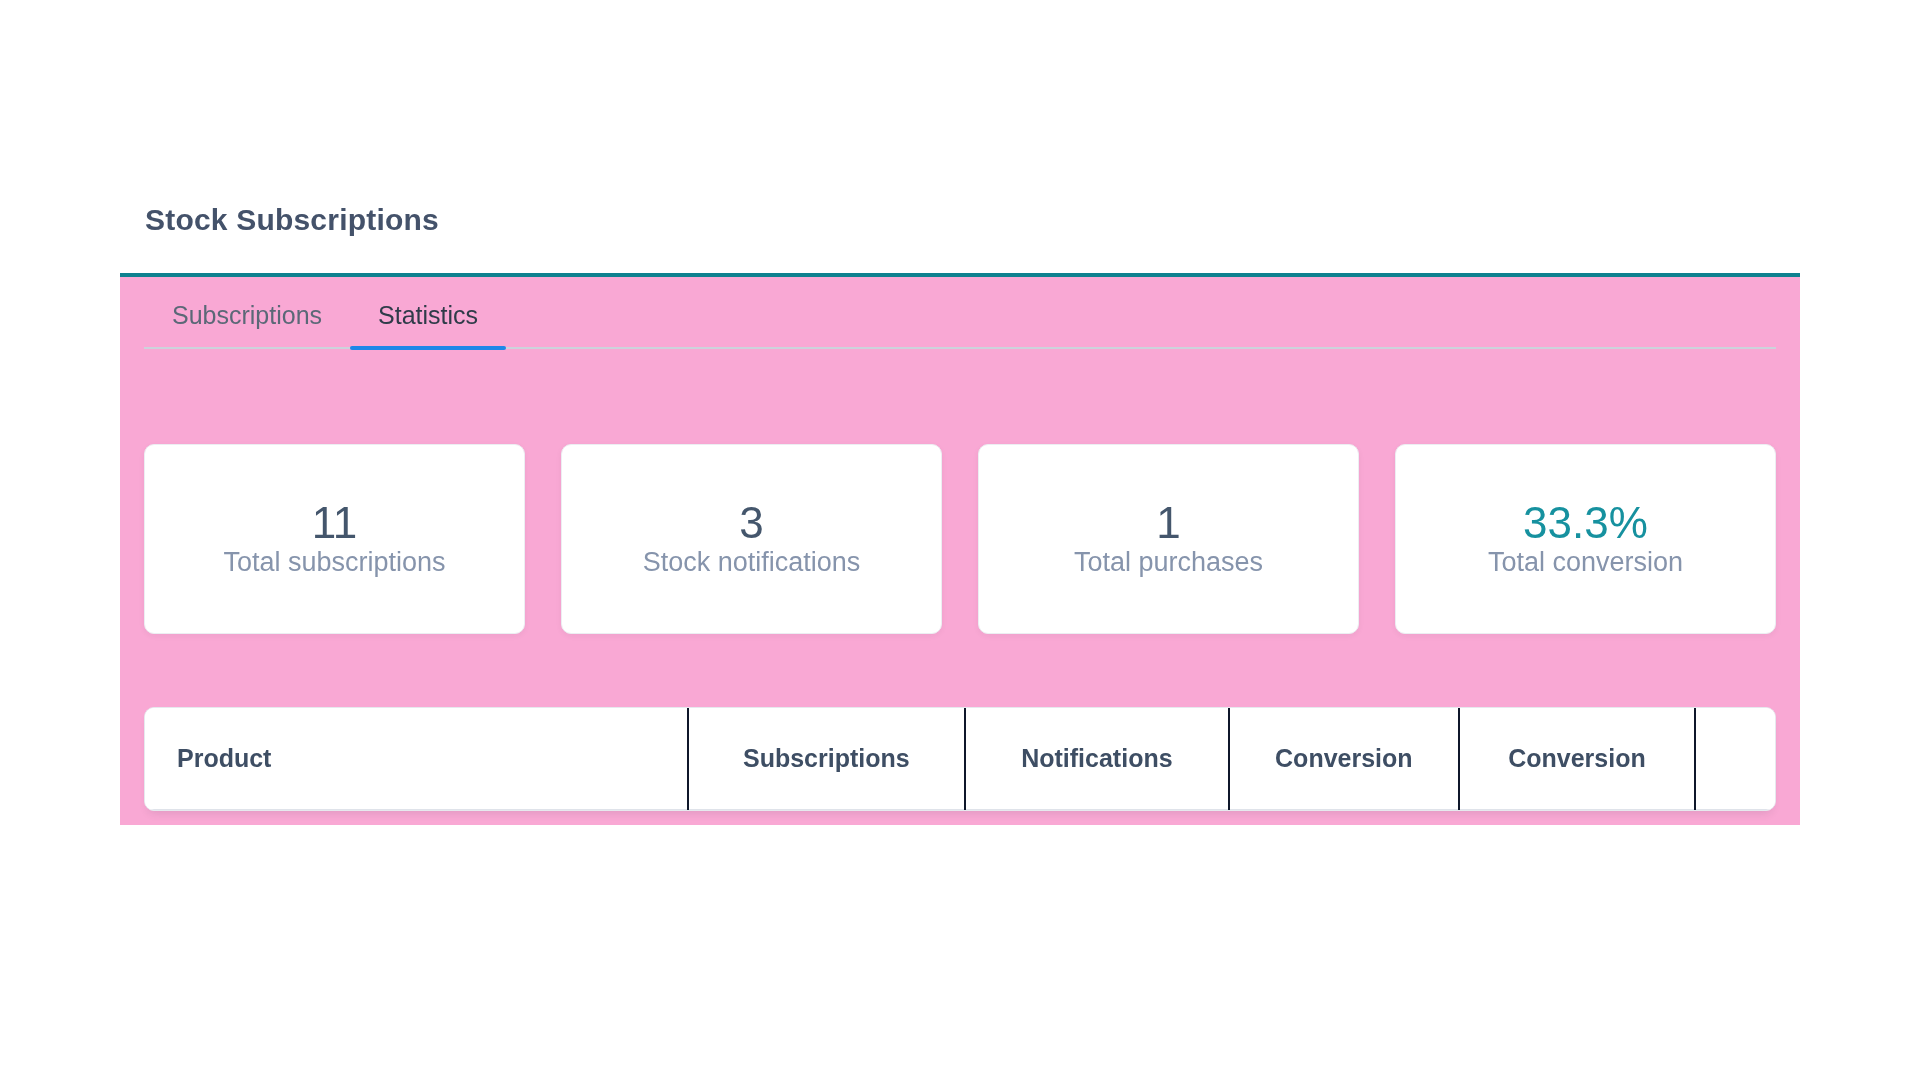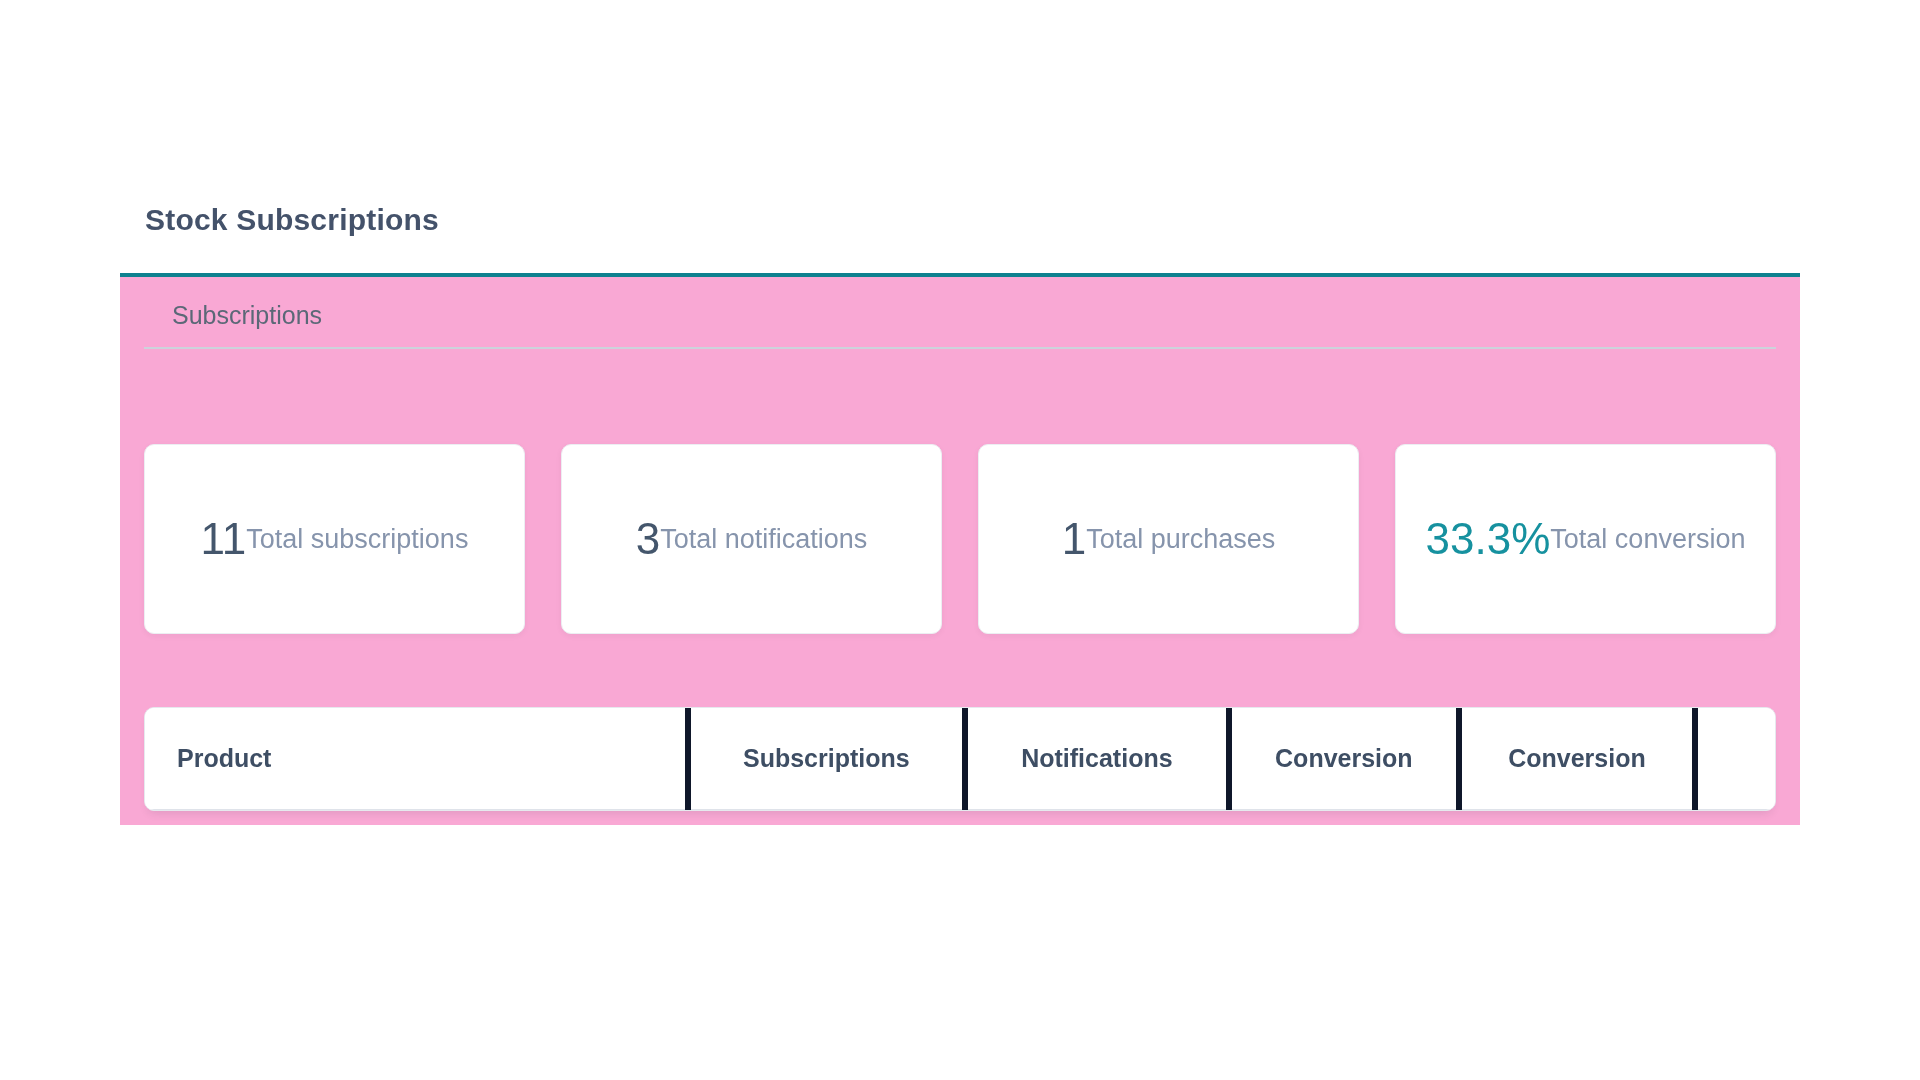--- a/index.html
+++ b/index.html
@@ -55,21 +55,21 @@
     margin-top: 95px;
   }
   .card {
     flex: 1;
     height: 190px;
     background: #ffffff;
     border: 1px solid #eceef2;
     border-radius: 10px;
     box-shadow: 0 2px 6px rgba(30, 41, 59, 0.05);
     display: flex;
-    flex-direction: row;
+    flex-direction: column;
     align-items: center;
     justify-content: center;
     text-align: center;
   }
   .card-value {
     font-size: 44px;
     line-height: 1.05;
     color: #44566c;
   }
   .card.accent .card-value { color: #16919f; }
@@ -90,21 +90,21 @@
   table {
     width: 100%;
     border-collapse: collapse;
     font-size: 25px;
   }
   th {
     font-weight: 700;
     color: #3e4e64;
     padding: 36px 20px;
     text-align: center;
-    border-right: 6px solid #0f172a;
+    border-right: 2px solid #0f172a;
     border-bottom: 1px solid #dfe3ea;
     background: #ffffff;
   }
   td {
     color: #4c5b70;
     padding: 23px 20px;
     text-align: center;
     border-right: 1px solid #dfe3ea;
   }
   th:first-child, td:first-child {
@@ -117,30 +117,31 @@
 </style>
 </head>
 <body>
 
 <h1 class="page-title">Stock Subscriptions</h1>
 
 <div class="panel">
 
   <div class="tabs">
     <div class="tab">Subscriptions</div>
+    <div class="tab active">Statistics</div>
   </div>
 
   <div class="cards">
     <div class="card">
       <div class="card-value">11</div>
       <div class="card-label">Total subscriptions</div>
     </div>
     <div class="card">
       <div class="card-value">3</div>
-      <div class="card-label">Total notifications</div>
+      <div class="card-label">Stock notifications</div>
     </div>
     <div class="card">
       <div class="card-value">1</div>
       <div class="card-label">Total purchases</div>
     </div>
     <div class="card accent">
       <div class="card-value">33.3%</div>
       <div class="card-label">Total conversion</div>
     </div>
   </div>

